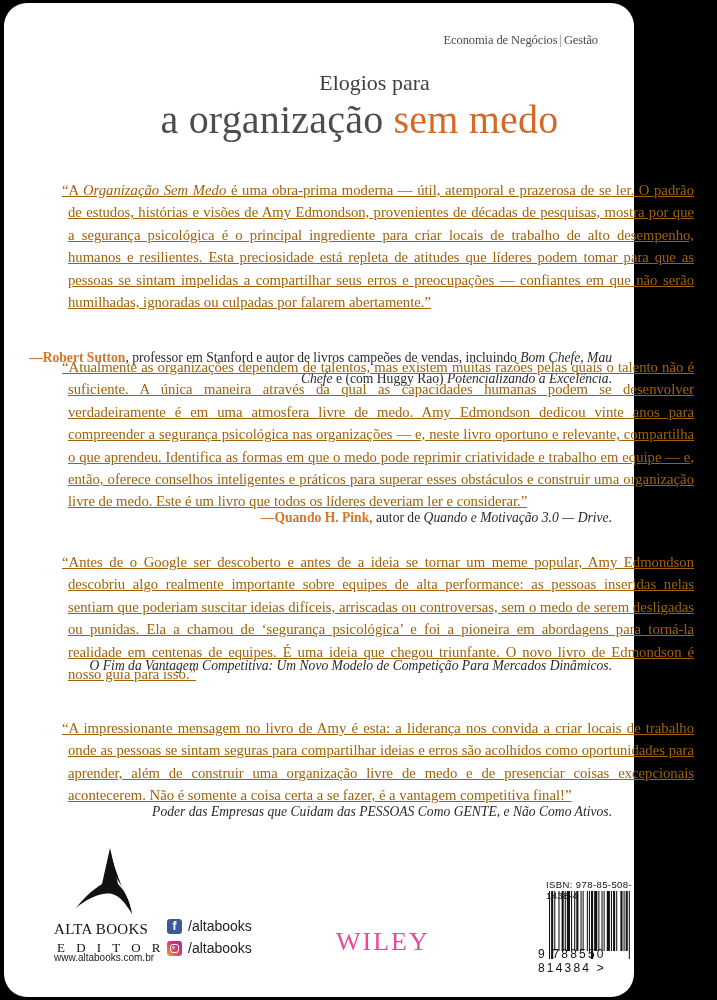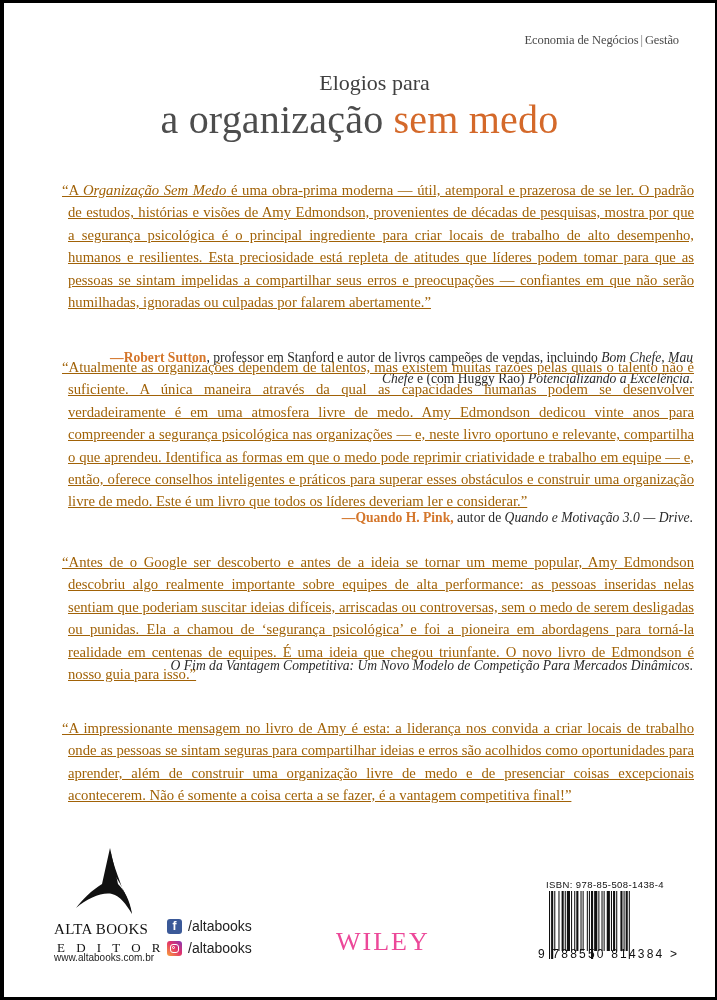--- a/index.html
+++ b/index.html
@@ -3,23 +3,24 @@
   <meta charset="utf-8">
   <style>
     html, body { margin: 0; padding: 0; }
     body {
       width: 717px; height: 1000px; overflow: hidden;
       background: #000;
       font-family: "Liberation Serif", "DejaVu Serif", serif;
     }
     .page {
       position: absolute; left: 4px; top: 3px;
-      width: 711px; height: 994px;
+      width: 630px; height: 994px;
       background: #ffffff;
       color: #2b2b2b;
+      border-radius: 23px;
     }
     .category {
       position: absolute; top: 30px; right: 36px;
       font-size: 12.5px; color: #4a4a4a; letter-spacing: -0.1px;
     }
     .category .sep { color: #777; padding: 0 2px; }
     .title-small {
       position: absolute; top: 67px; left: 0; width: 711px;
       text-align: center; font-size: 22px; color: #404040; padding-left: 15px;
     }
@@ -128,20 +129,21 @@
     <span class="body">“Antes de o Google ser descoberto e antes de a ideia se tornar um meme popular, Amy Edmondson descobriu algo realmente importante sobre equipes de alta performance: as pessoas inseridas nelas sentiam que poderiam suscitar ideias difíceis, arriscadas ou controversas, sem o medo de serem desligadas ou punidas. Ela a chamou de ‘segurança psicológica’ e foi a pioneira em abordagens para torná-la realidade em centenas de equipes. É uma ideia que chegou triunfante. O novo livro de Edmondson é nosso guia para isso.”</span>
   </div>
   <div class="attrib" style="top:652px;">
     <div><i>O Fim da Vantagem Competitiva: Um Novo Modelo de Competição Para Mercados Dinâmicos</i><span>.</span></div>
   </div>
 
   <div class="quote" style="top:714px;">
     <span class="body">“A impressionante mensagem no livro de Amy é esta: a liderança nos convida a criar locais de trabalho onde as pessoas se sintam seguras para compartilhar ideias e erros são acolhidos como oportunidades para aprender, além de construir uma organização livre de medo e de presenciar coisas excepcionais acontecerem. Não é somente a coisa certa a se fazer, é a vantagem competitiva final!”</span>
   </div>
   <div class="attrib" style="top:798px;">
+    <div><i>Poder das Empresas que Cuidam das PESSOAS Como GENTE, e Não Como Ativos</i><span>.</span></div>
   </div>
 
   <svg class="logo-mark" viewBox="0 0 70 70">
     <path d="M36 2 L28 38 C18 44 8 54 2 62 C14 52 28 46 38 48 C46 50 52 58 58 68 C56 54 50 44 44 38 Z" fill="#111"></path>
     <path d="M36 2 C38 16 44 30 58 68 C54 52 48 40 40 28 Z" fill="#111"></path>
   </svg>
   <div class="logo-name">ALTA BOOKS</div>
   <div class="logo-editora">EDITORA</div>
   <div class="logo-url">www.altabooks.com.br</div>
 

